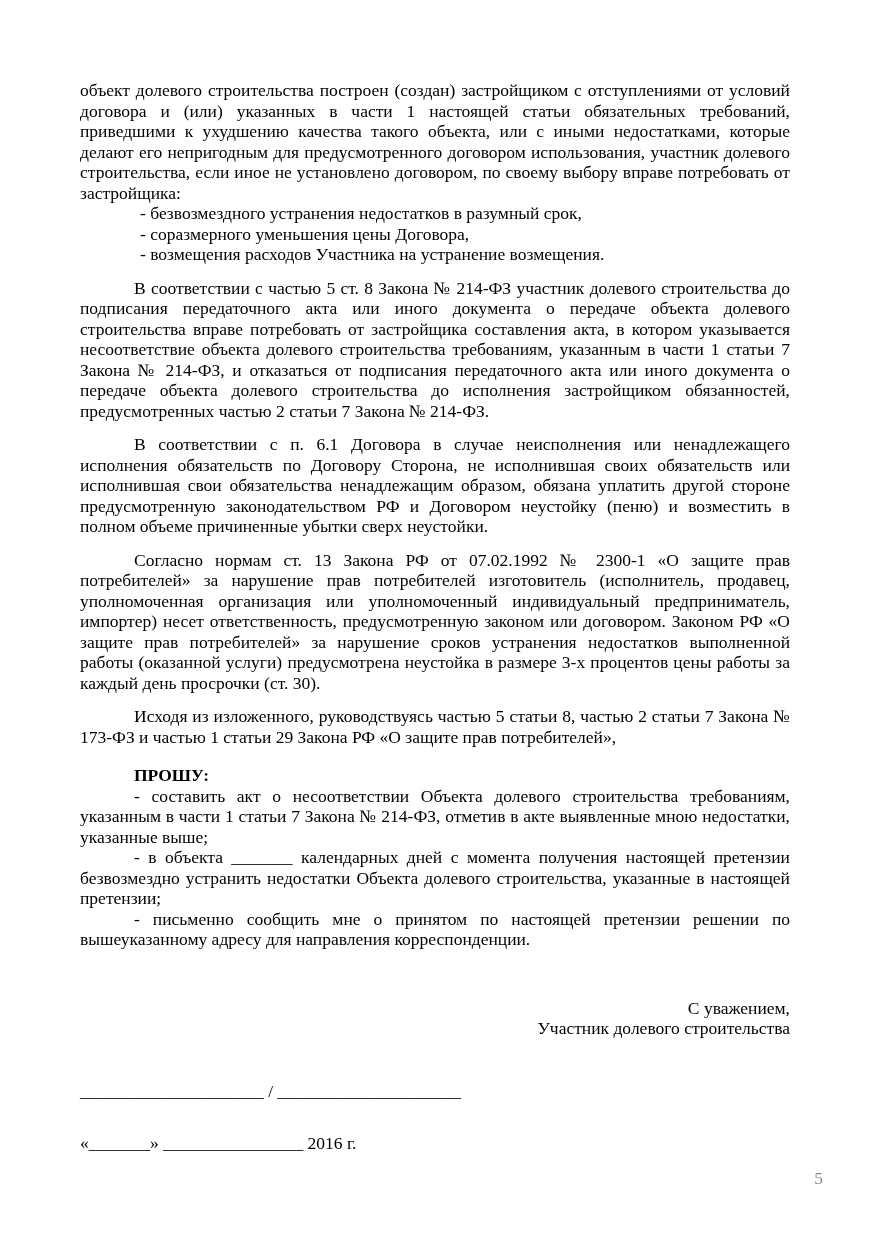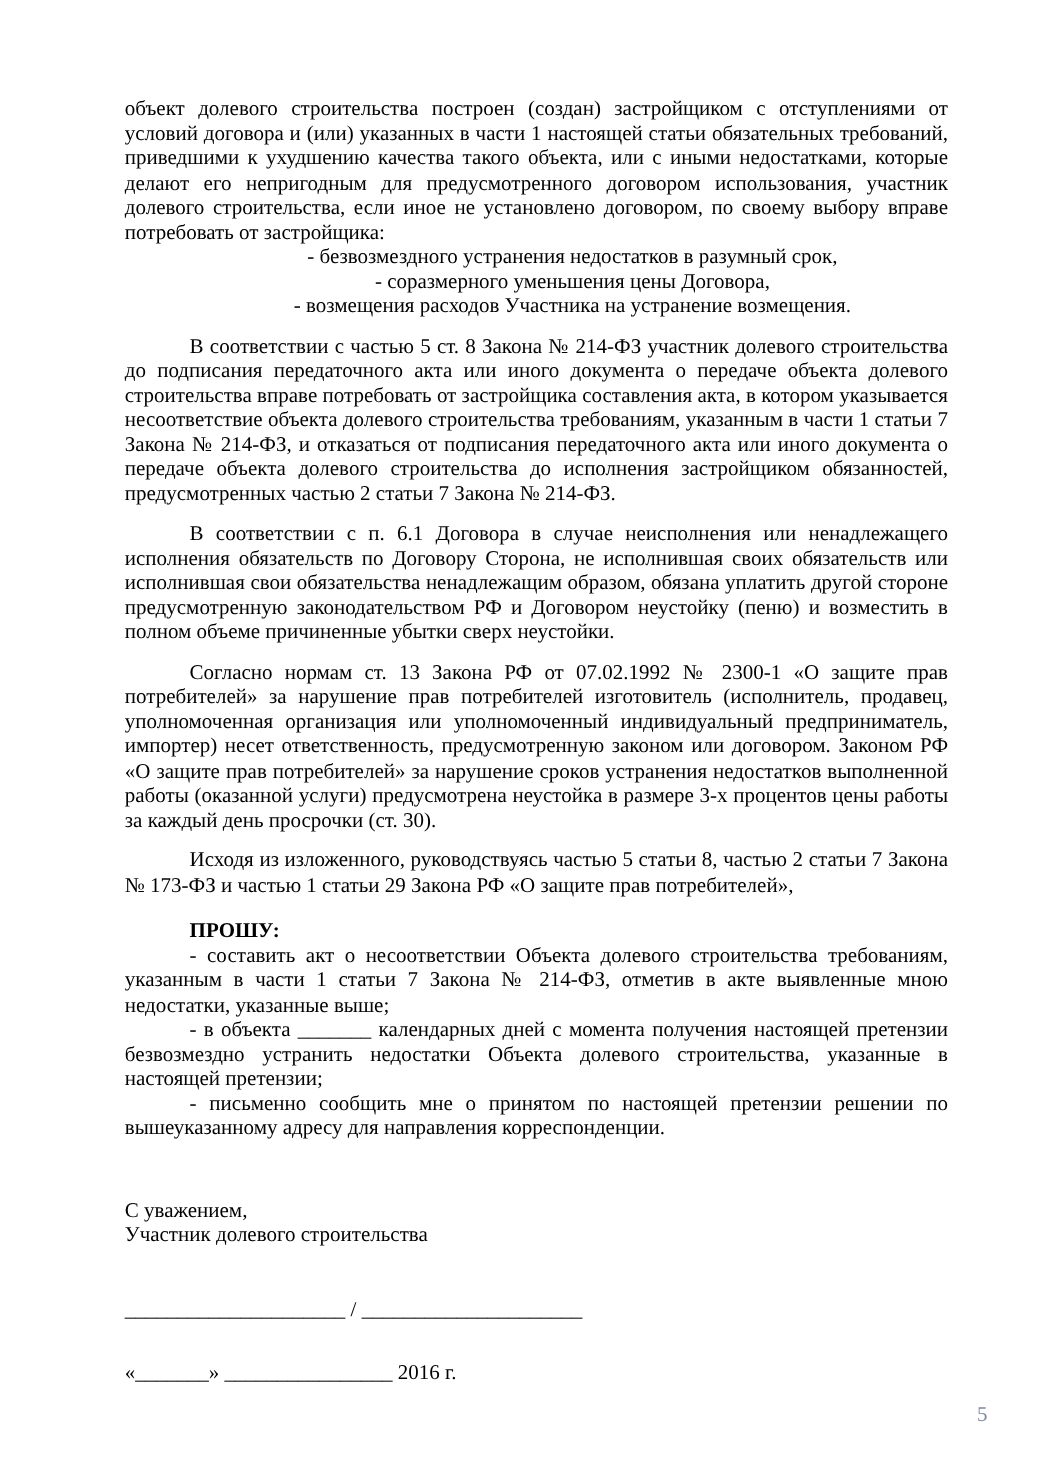--- a/index.html
+++ b/index.html
@@ -18,53 +18,53 @@
   }
   .page {
     box-sizing: border-box;
     width: 871px;
     height: 1233px;
     padding-top: 80px;
     position: relative;
   }
   .content {
     box-sizing: border-box;
-    padding-left: 104px;
+    padding-left: 80px;
     padding-right: 81px; 
   }
   p { margin: 0; }
   .para {
     text-align: justify;
     text-indent: 54px;
     margin-top: 13px;
     hyphens: none;
   }
   .para.continuation {
     margin-top: 0;
     text-indent: 0;
   }
   .option-line {
     padding-left: 60px;
-    text-align: center;
+    text-align: left;
   }
   .request-heading {
     margin-top: 18px;
     text-indent: 54px;
     font-weight: bold;
   }
   .request {
     text-align: justify;
     text-indent: 54px;
     margin-top: 0;
     hyphens: none;
   }
   .closing {
     margin-top: 48px;
   }
-  .closing-line { text-align: left; }
+  .closing-line { text-align: right; }
   .signature-row {
     margin-top: 42px;
     white-space: nowrap;
   }
   .date-row {
     margin-top: 32px;
     white-space: nowrap;
   }
   .page-footer {
     margin-top: 14px;

